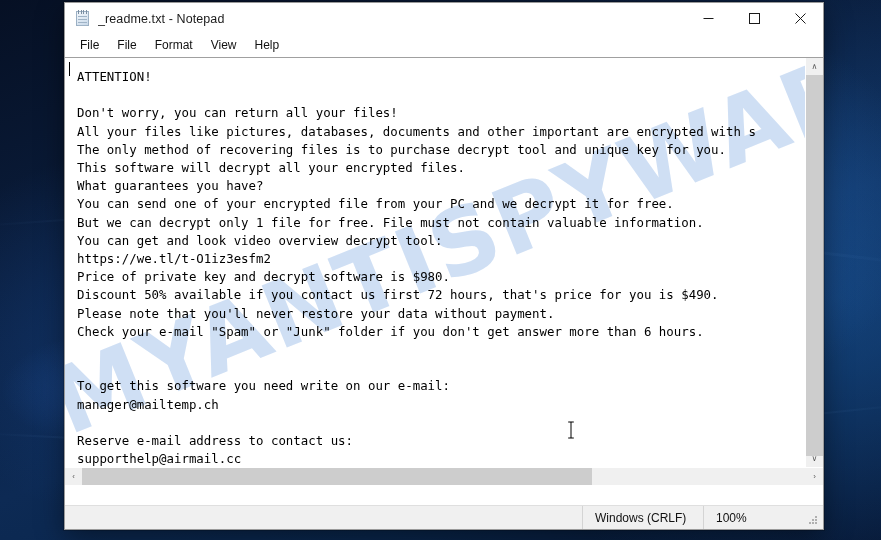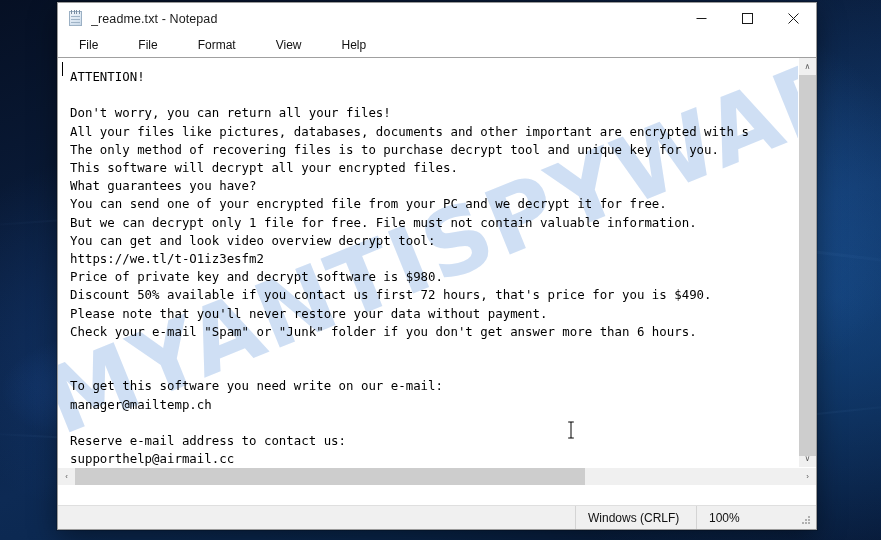--- a/index.html
+++ b/index.html
@@ -36,21 +36,21 @@
   .wm-glow {
     position: absolute;
     left: 0; top: 330px; width: 240px; height: 120px;
     background: radial-gradient(ellipse at center, rgba(45,110,210,0.35) 0%, rgba(45,110,210,0) 70%);
     pointer-events: none;
   }
 
   
   #notepad {
     position: absolute;
-    left: 57px;
+    left: 64px;
     top: 2px;
     width: 760px;
     height: 528px;
     background: #ffffff;
     border: 1px solid #9a9a9a;
     box-shadow: 0 0 0 1px rgba(0,0,0,0.18), 0 8px 26px rgba(0,0,0,0.42);
     display: flex;
     flex-direction: column;
     box-sizing: border-box;
   }
@@ -133,23 +133,22 @@
     cursor: default;
   }
   .winbtn svg { display: block; }
 
   .menubar {
     height: 22px;
     min-height: 22px;
     background: #ffffff;
     display: flex;
     align-items: center;
-    padding-left: 12px;
+    padding-left: 6px;
     border-bottom: 1px solid #ffffff;
-    gap: 22px;
   }
   .menuitem {
     font-size: 12px;
     color: #111111;
     padding: 2px 9px;
     cursor: default;
     white-space: nowrap;
   }
 
   

